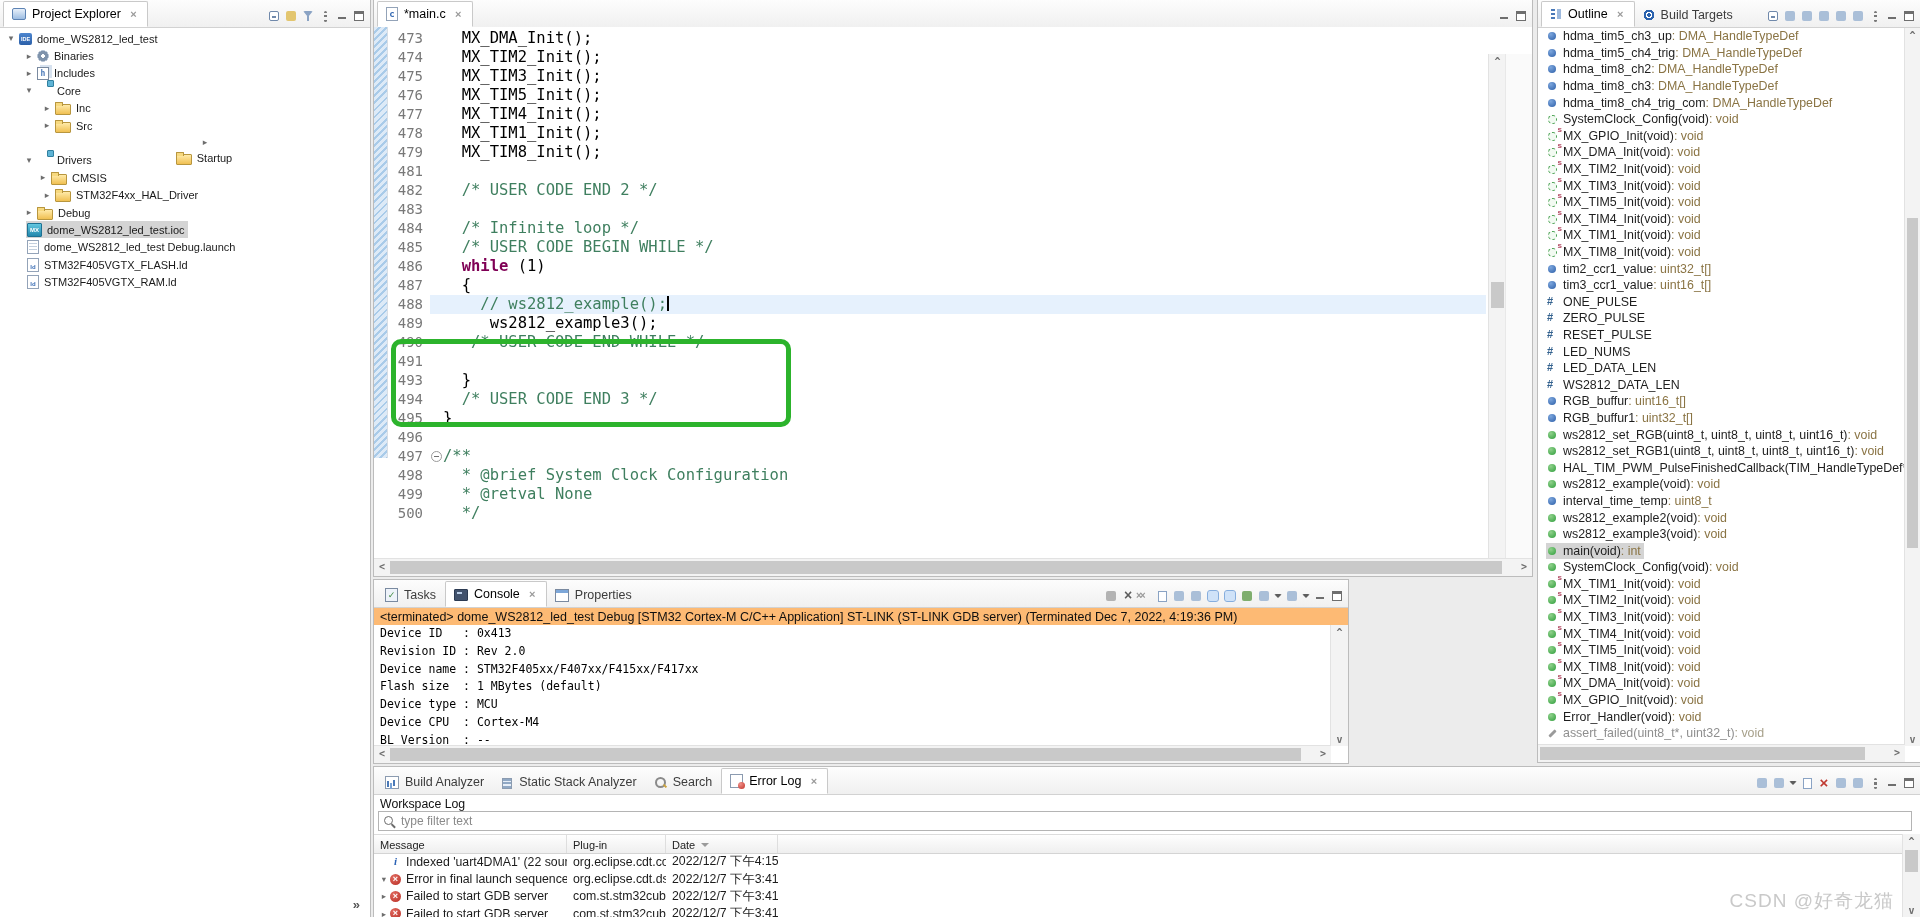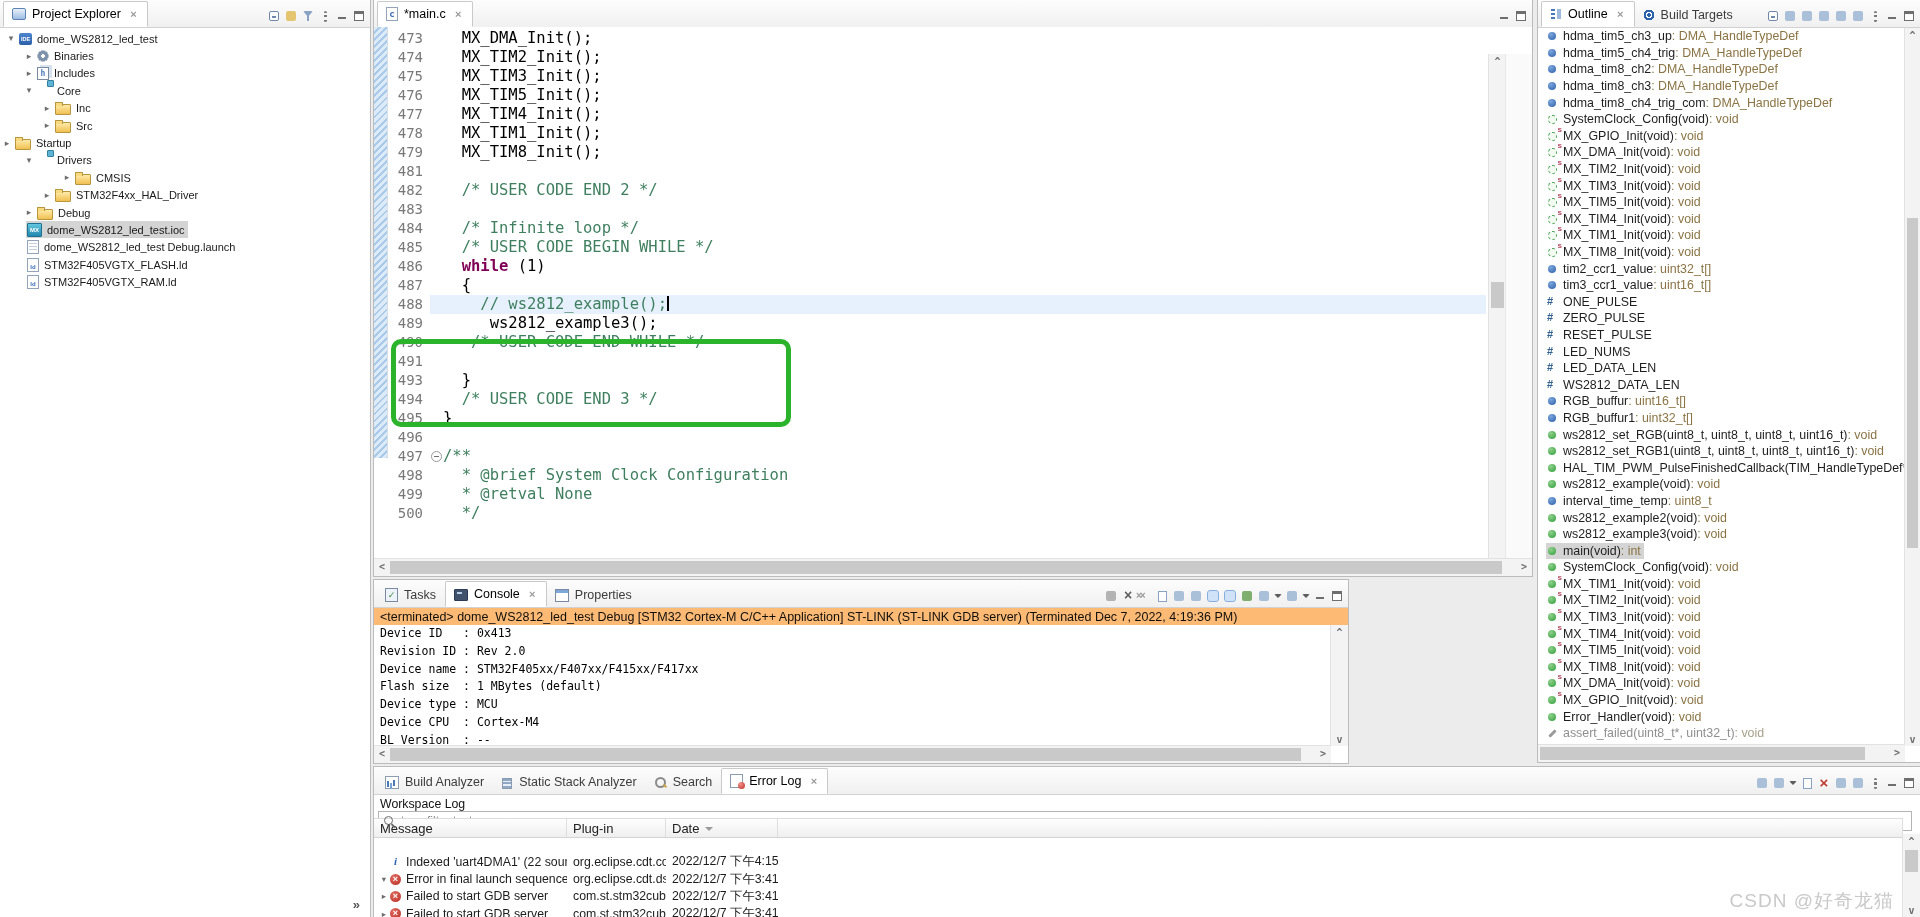--- a/index.html
+++ b/index.html
@@ -186,22 +186,22 @@
 
   
   .wslabel{height:17px;font-size:12.3px;color:#111;padding:2px 0 0 6px;}
   .filterwrap{position:absolute;left:4px;right:8px;top:44px;height:20px;}
   .filterwrap input{width:100%;height:20px;box-sizing:border-box;border:1px solid #b4b4b4;
         padding:0 4px 0 22px;font:12px "Liberation Sans",sans-serif;color:#333;outline:none;}
   .filterwrap input::placeholder{color:#8a8a8a;}
   .mag{position:absolute;left:6px;top:5px;width:7px;height:7px;border:1.5px solid #6b6b6b;border-radius:50%;z-index:2;}
   .mag::after{content:"";position:absolute;width:5px;height:1.5px;background:#6b6b6b;transform:rotate(45deg);left:6px;top:8px;}
   .lgrid{display:grid;grid-template-columns:193px 99px 112px 1fr;}
-  .lhead{position:absolute;left:0;right:17px;top:51px;height:18px;background:linear-gradient(#fefefe,#efefef);
-        border-top:1px solid #dcdcdc;border-bottom:1px solid #d4d4d4;font-size:13px;color:#222;}
+  .lhead{position:absolute;left:0;right:17px;top:67px;height:18px;background:linear-gradient(#fefefe,#efefef);
+        border-top:1px solid #dcdcdc;border-bottom:1px solid #d4d4d4;font-size:11px;color:#222;}
   .lhead>div{padding:1px 0 0 6px;border-right:1px solid #dedede;display:flex;align-items:center;overflow:hidden;}
   .sortv{margin-left:6px;width:0;height:0;border-left:4px solid transparent;border-right:4px solid transparent;
         border-bottom:4px solid #9a9a9a;transform:rotate(180deg);}
   #lrows{position:absolute;left:0;right:17px;top:86px;bottom:0;overflow:hidden;}
   .lrow{height:17.4px;font-size:12.3px;color:#1c1c1c;align-items:center;}
   .lrow>div{overflow:hidden;white-space:nowrap;padding-left:6px;}
   .lcell1{display:flex;align-items:center;padding-left:4px !important;}
   .lexp{width:12px;flex:none;text-align:center;color:#6e6e6e;font-size:8.5px;}
   .lexp.open::before{content:"\25be";}
   .lexp.closed::before{content:"\25b8";}
@@ -272,35 +272,35 @@
             <span class="tlab">Inc</span>
           </span>
         </div>
         <div class="trow" style="padding-left: 40px;">
           <span class="exp closed"></span>
           <span class="tsel">
             <span class="ico ico-folder"></span>
             <span class="tlab">Src</span>
           </span>
         </div>
-        <div class="trow" style="">
+        <div class="trow" style="padding-left: 40px; flex-direction: column;">
           <span class="exp closed"></span>
           <span class="tsel">
             <span class="ico ico-folder"></span>
             <span class="tlab">Startup</span>
           </span>
         </div>
         <div class="trow" style="padding-left: 22px;">
           <span class="exp open"></span>
           <span class="tsel">
             <span class="ico ico-folder-c"></span>
             <span class="tlab">Drivers</span>
           </span>
         </div>
-        <div class="trow" style="padding-left: 60px;">
+        <div class="trow" style="padding-left: 36px;">
           <span class="exp closed"></span>
           <span class="tsel">
             <span class="ico ico-folder"></span>
             <span class="tlab">CMSIS</span>
           </span>
         </div>
         <div class="trow" style="padding-left: 40px;">
           <span class="exp closed"></span>
           <span class="tsel">
             <span class="ico ico-folder"></span>

